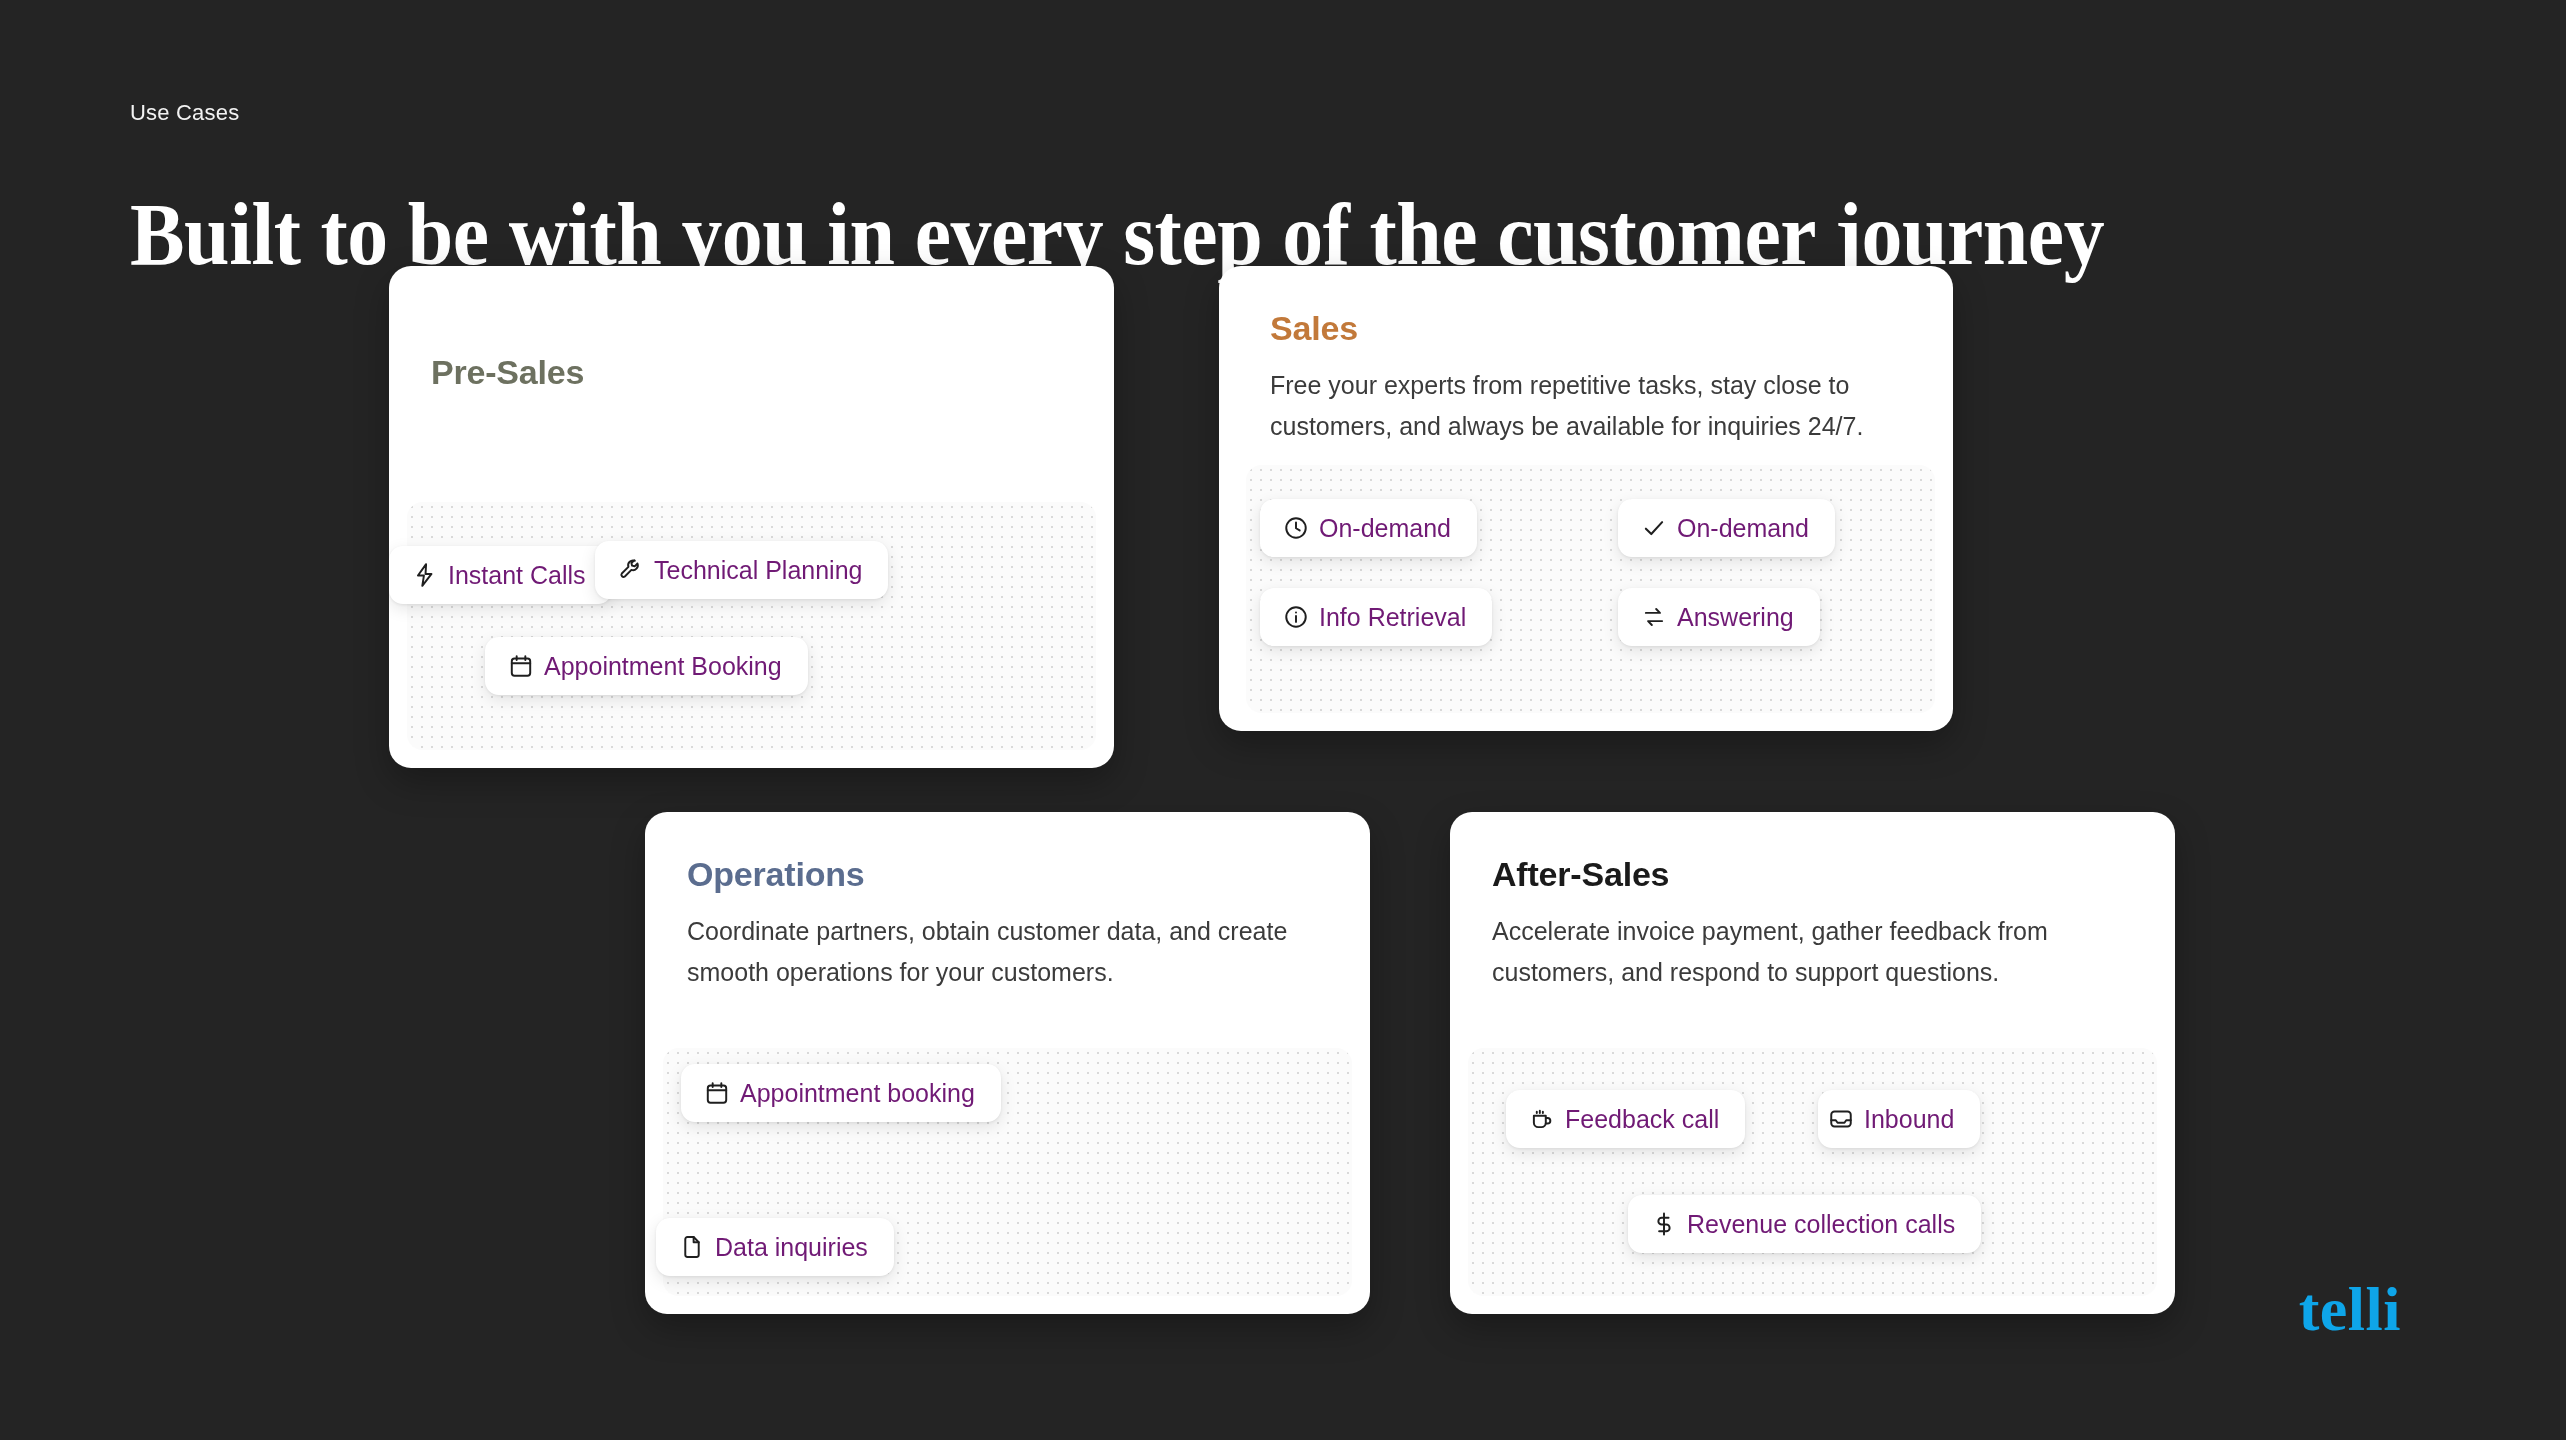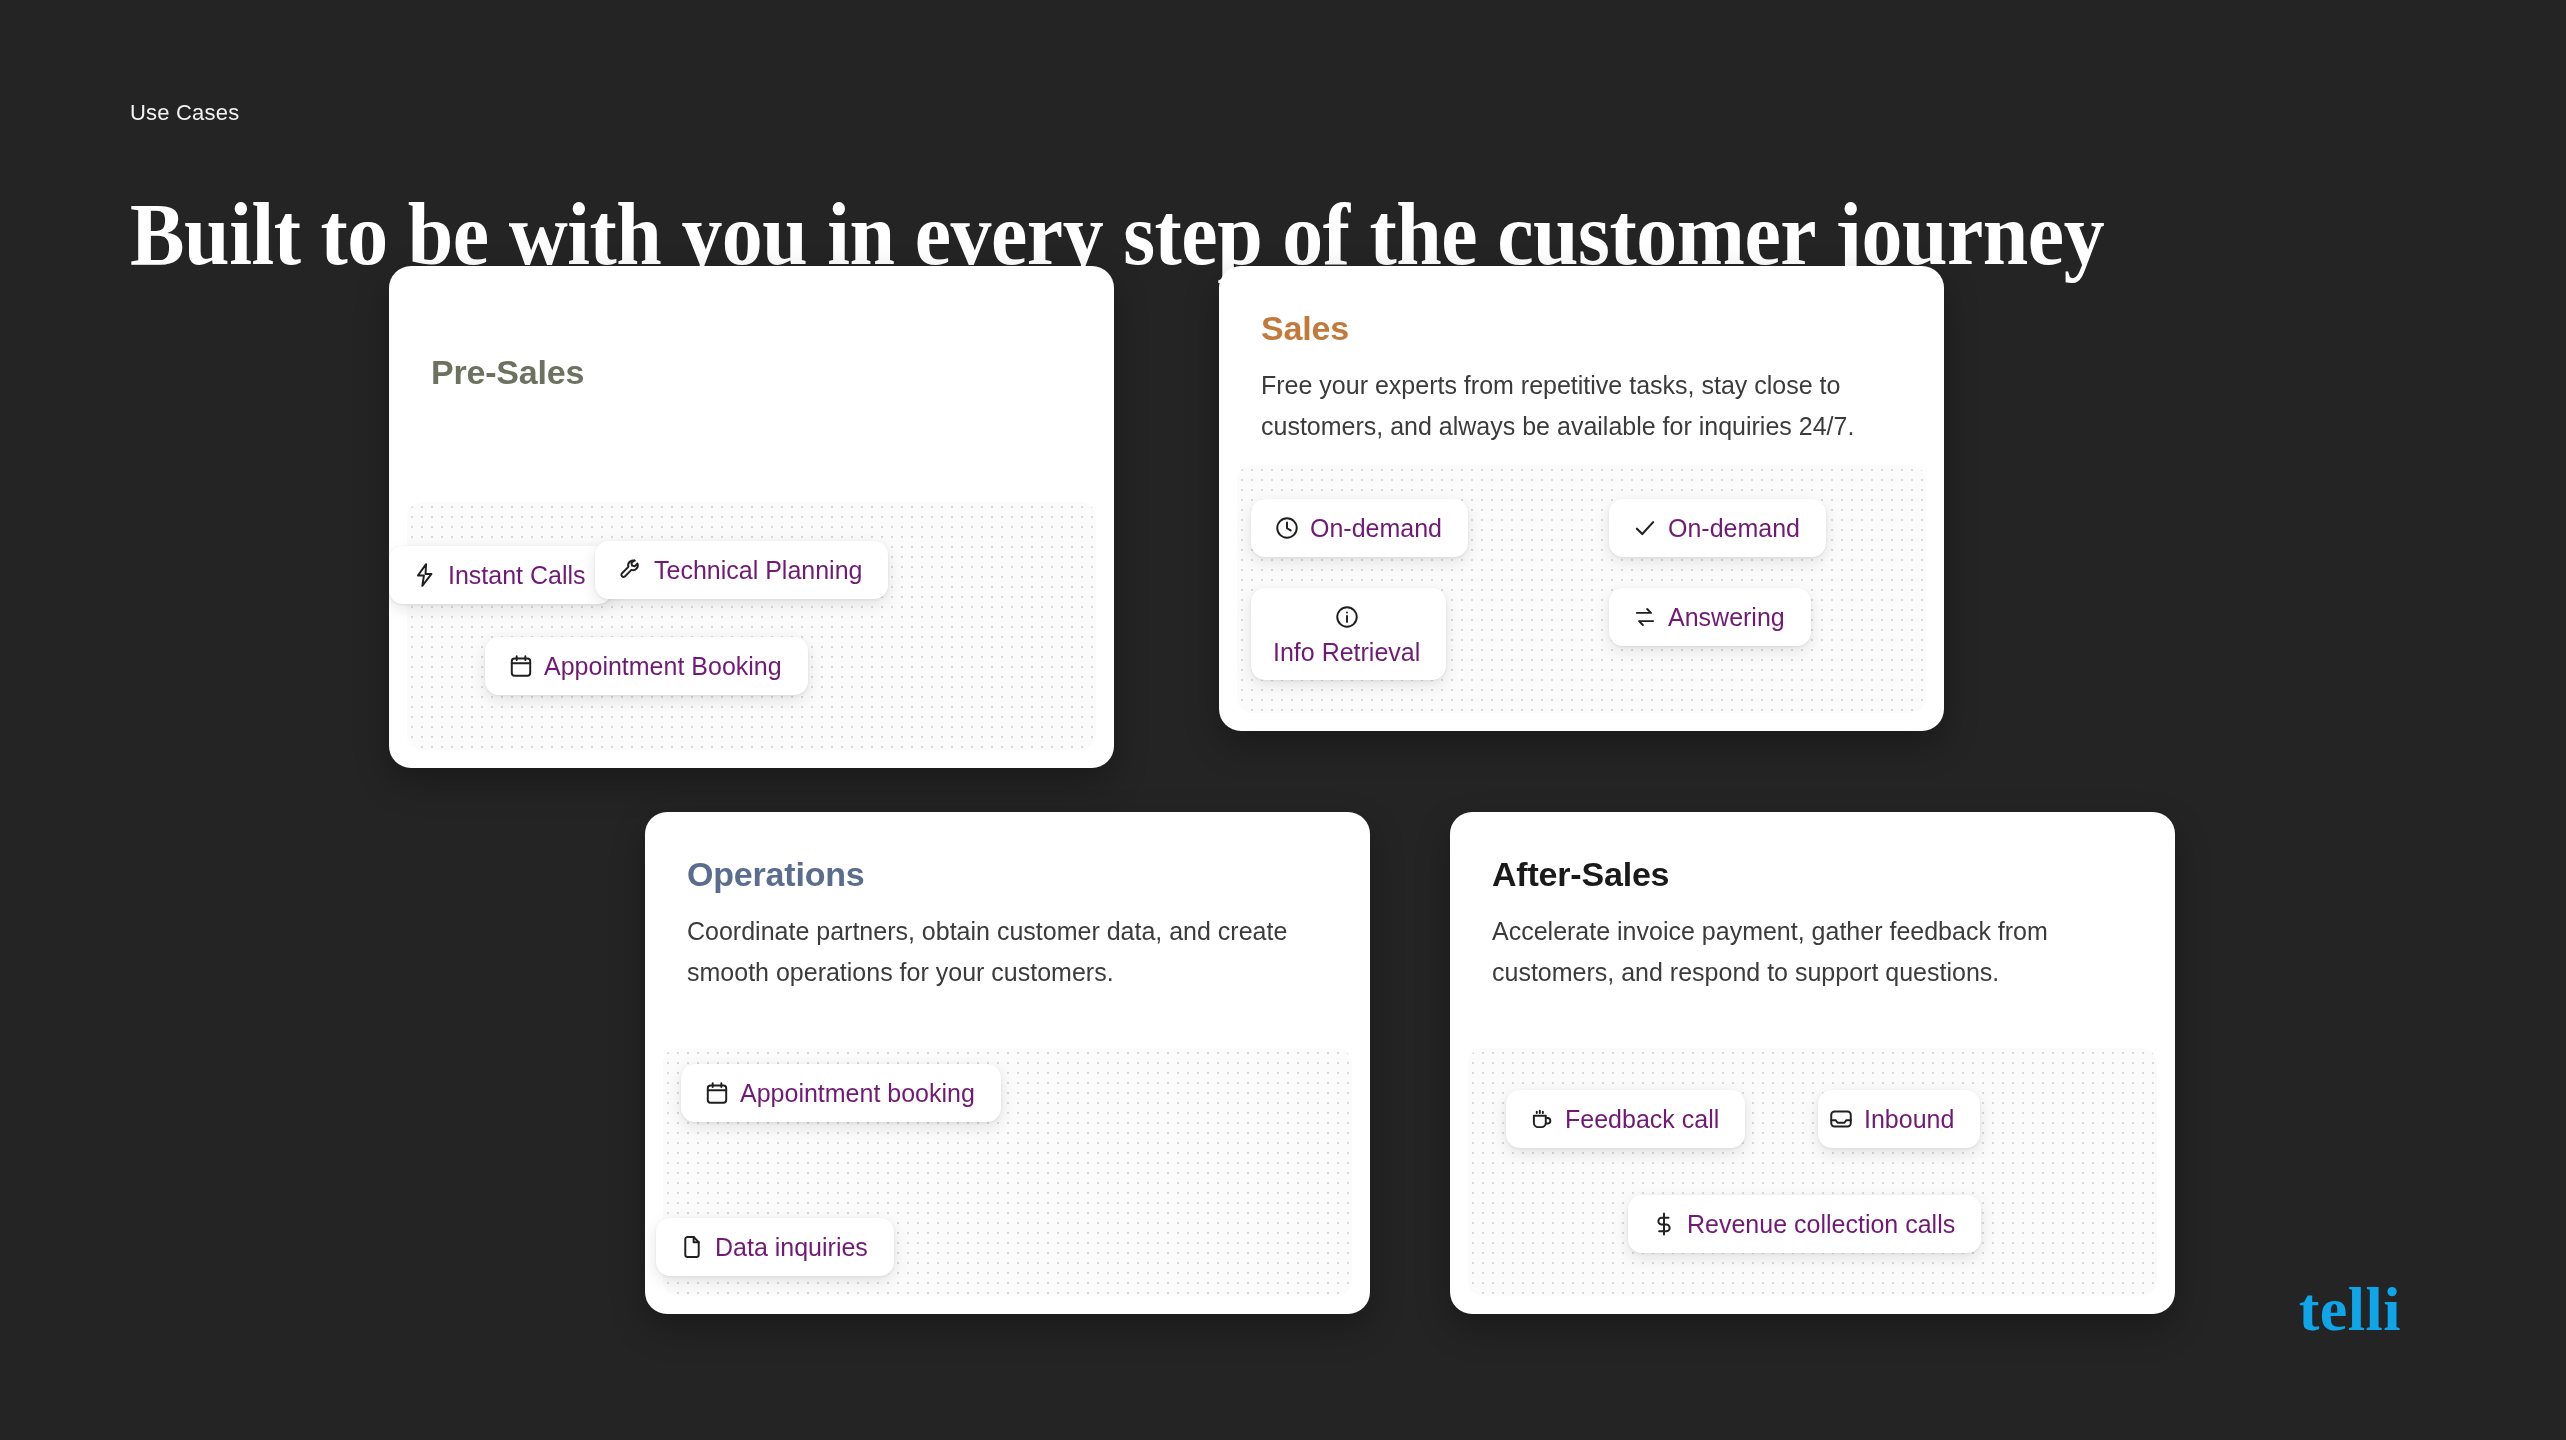--- a/index.html
+++ b/index.html
@@ -183,21 +183,21 @@
                 <rect x="3.5" y="5" width="17" height="16" rx="2.5"></rect>
                 <path d="M3.5 9.5h17M8 3v3.5M16 3v3.5"></path>
               </svg>
             </span>
             <span class="plabel">Appointment Booking</span>
           </div>
         </div>
       </div>
     </div>
 
-    <div class="card" style="left:1219px; top:266px; width:725px; height:465px;">
+    <div class="card" style="left:1219px; top:266px; width:725px; height:465px;padding-left:9px;">
       <div class="card-inner">
         <div class="card-title" style="color:#c2793a;">Sales</div>
         <p class="card-desc">Free your experts from repetitive tasks, stay close to customers, and always be available for inquiries 24/7.</p>
       </div>
       <div class="panel-wrap">
         <div class="panel" style="height:248px;">
           <div class="pill" style="left:14px; top:34px;">
             <span class="glyph">
               <svg viewBox="0 0 24 24" fill="none" stroke="currentColor" stroke-width="1.8" stroke-linecap="round" stroke-linejoin="round">
                 <circle cx="12" cy="12" r="9"></circle>
@@ -207,21 +207,21 @@
             <span class="plabel">On-demand</span>
           </div>
           <div class="pill" style="left:372px; top:34px;">
             <span class="glyph">
               <svg viewBox="0 0 24 24" fill="none" stroke="currentColor" stroke-width="1.9" stroke-linecap="round" stroke-linejoin="round">
                 <path d="M4.5 12.6l5 5 10-11"></path>
               </svg>
             </span>
             <span class="plabel">On-demand</span>
           </div>
-          <div class="pill" style="left:14px; top:123px;flex-direction:column;">
+          <div class="pill" style="left:14px; top:123px;">
             <span class="glyph">
               <svg viewBox="0 0 24 24" fill="none" stroke="currentColor" stroke-width="1.8" stroke-linecap="round" stroke-linejoin="round">
                 <circle cx="12" cy="12" r="9"></circle>
                 <path d="M12 11v5.5"></path>
                 <circle cx="12" cy="7.9" r="0.9" fill="currentColor" stroke="none"></circle>
               </svg>
             </span>
             <span class="plabel">Info Retrieval</span>
           </div>
           <div class="pill" style="left:372px; top:123px;">

